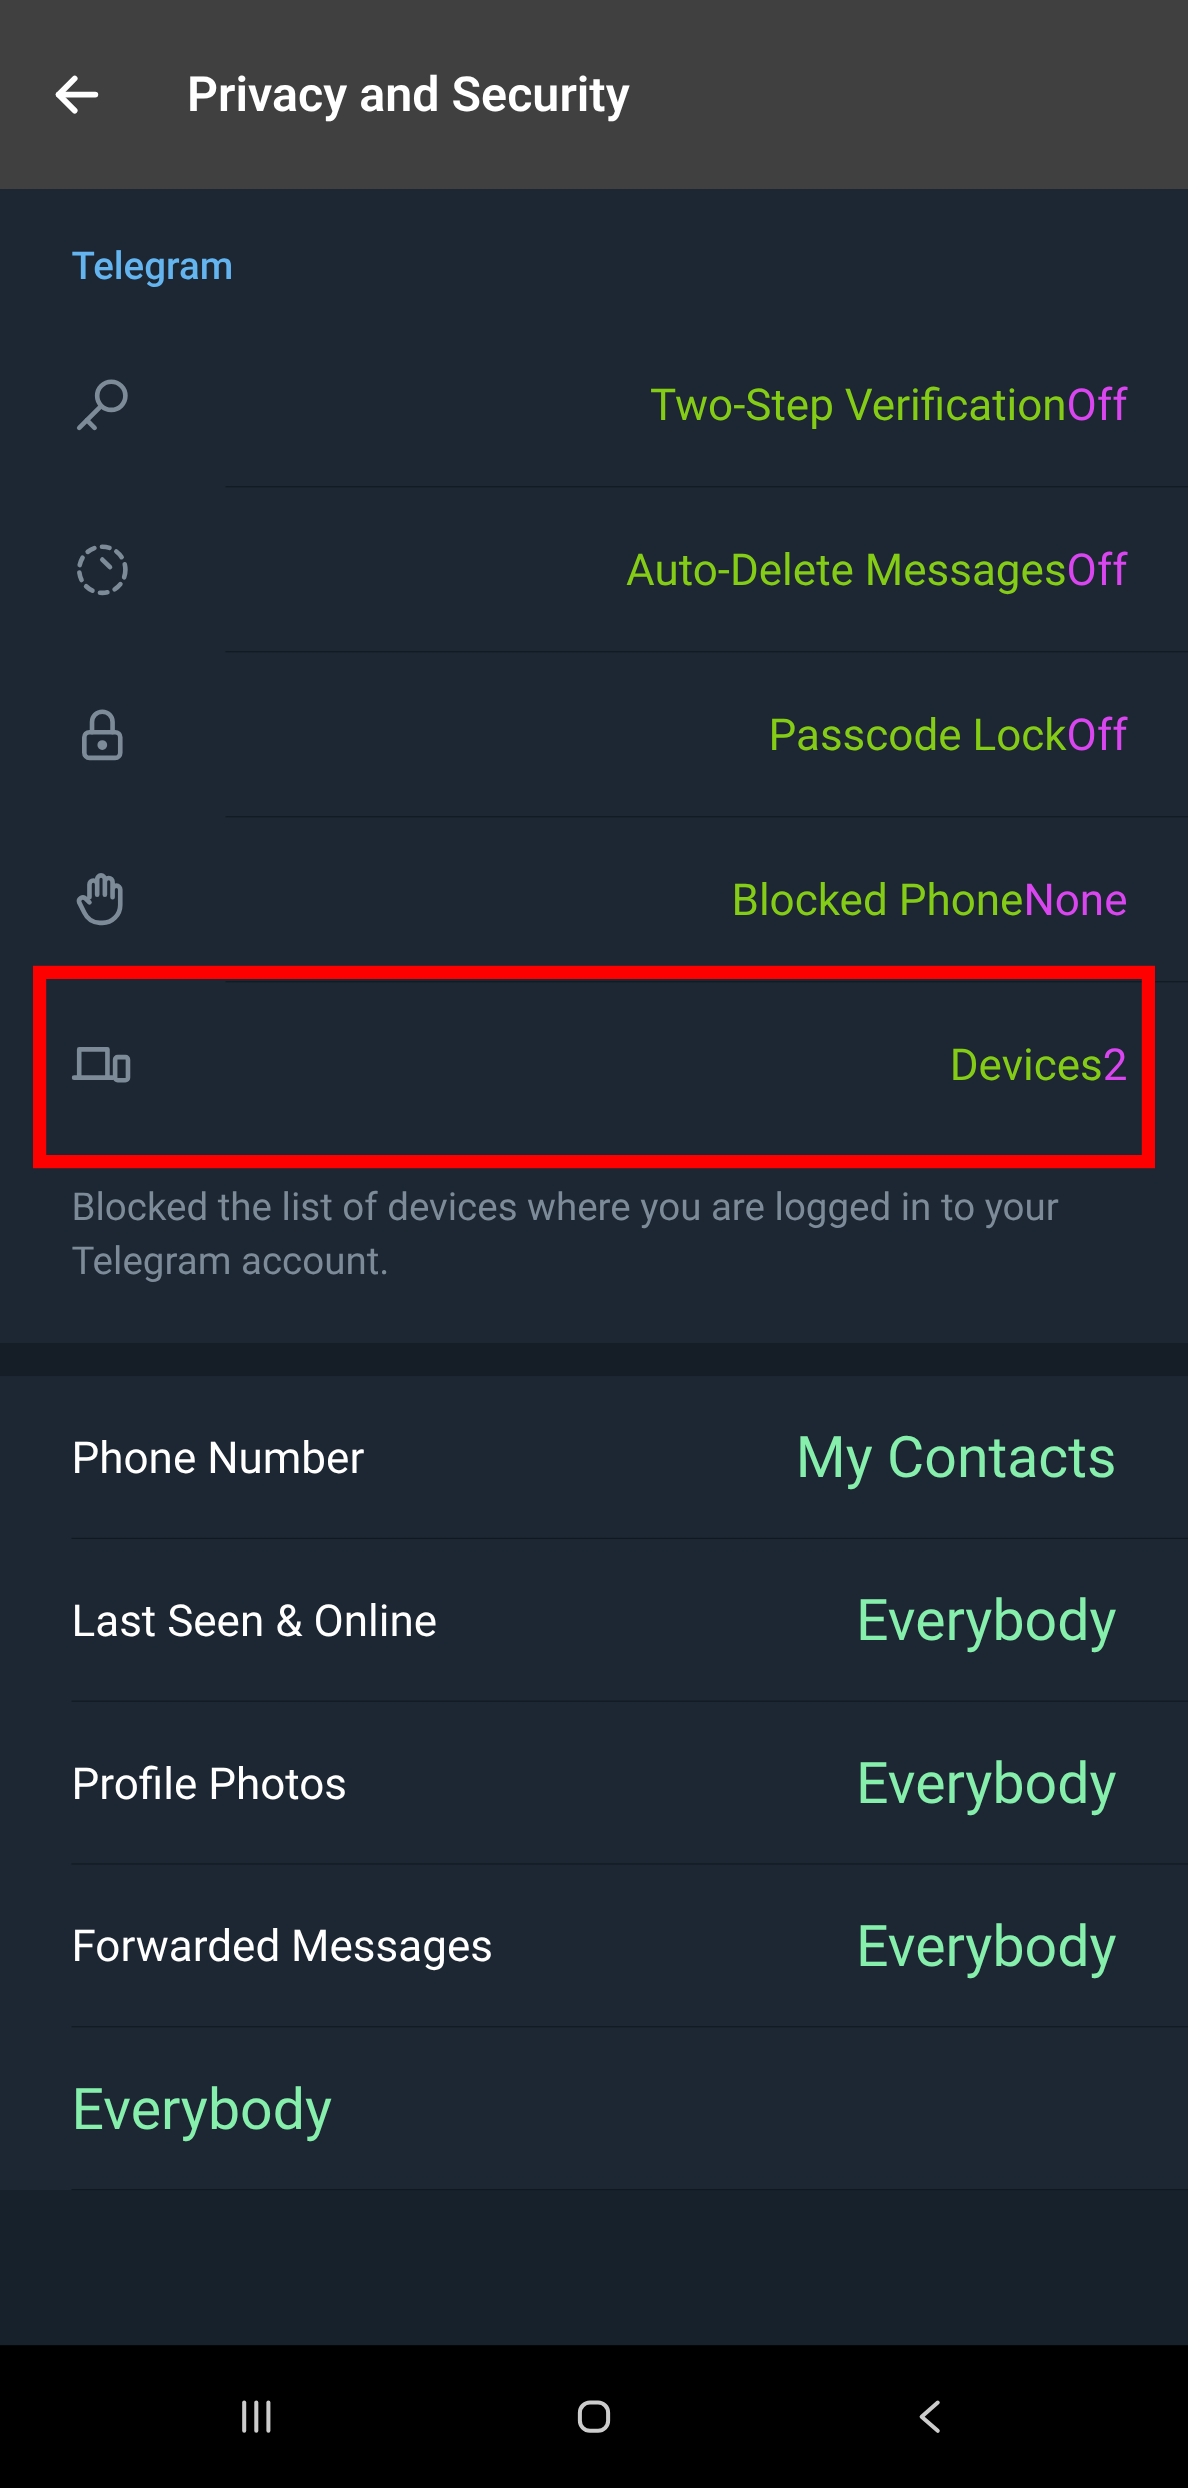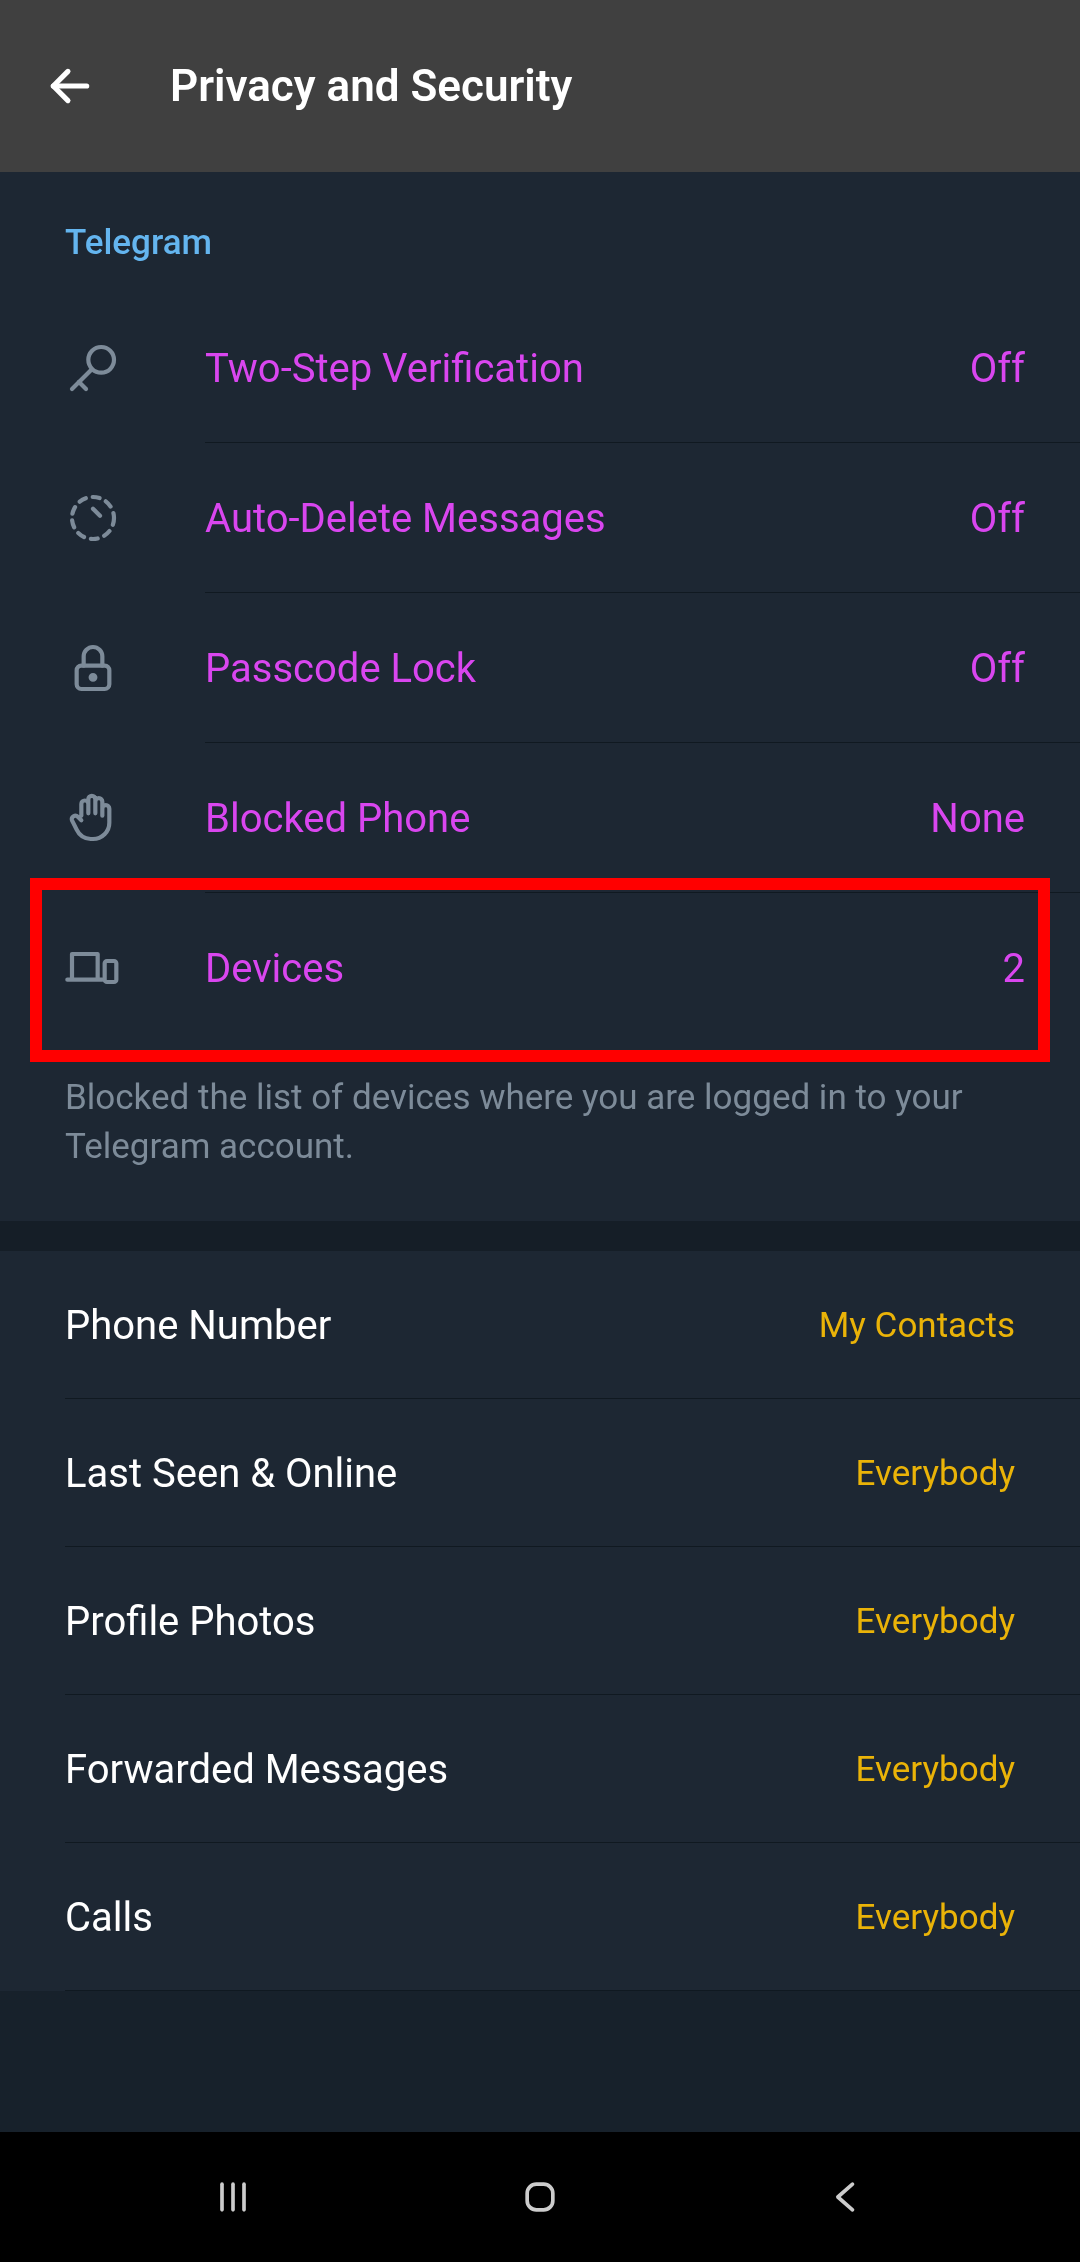--- a/index.html
+++ b/index.html
@@ -60,21 +60,22 @@
       display: flex;
       align-items: center;
       justify-content: flex-start;
       padding-left: 20px;
     }
     .icon-wrap svg { width: 56px; height: 56px; }
     .item-label {
       flex: 1;
       font-size: 40px;
       font-weight: 400;
-      color: #d946ef;
+      color: #84cc16;
+      text-align: right;
     }
     .item-value {
       font-size: 40px;
       color: #d946ef;
       padding-right: 10px;
     }
     .footer-text {
       padding: 30px 65px 50px 65px;
       font-size: 35px;
       line-height: 1.4;
@@ -98,22 +99,22 @@
       right: 0;
       height: 1px;
       background: #101921;
     }
     .privacy-label {
       flex: 1;
       font-size: 40px;
       color: #ffffff;
     }
     .privacy-value {
-      font-size: 35px;
-      color: #eab308;
+      font-size: 52px;
+      color: #86efac;
     }
     .highlight-box {
       position: absolute;
       border: 12px solid #ff0000;
       left: 30px;
       width: 1020px;
       top: 878px;
       height: 184px;
       z-index: 10;
       pointer-events: none;
@@ -239,21 +240,20 @@
     <div class="privacy-divider"></div>
   </div>
 
   <div class="privacy-item">
     <div class="privacy-label">Forwarded Messages</div>
     <div class="privacy-value">Everybody</div>
     <div class="privacy-divider"></div>
   </div>
 
   <div class="privacy-item">
-    <div class="privacy-label">Calls</div>
     <div class="privacy-value">Everybody</div>
     <div class="privacy-divider"></div>
   </div>
 </div>
 
 <div class="highlight-box"></div>
 
 <div class="navbar">
   <div class="nav-btn">
     <svg width="44" height="44" viewBox="0 0 24 24" fill="none" stroke="#cccccc" stroke-width="2" stroke-linecap="round">

